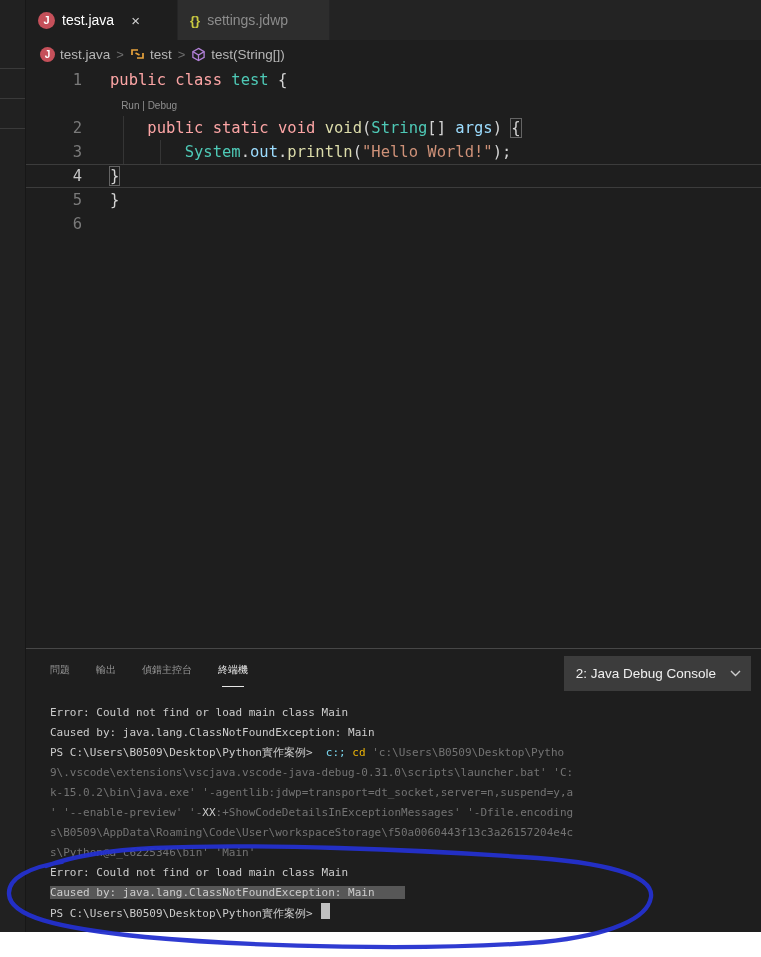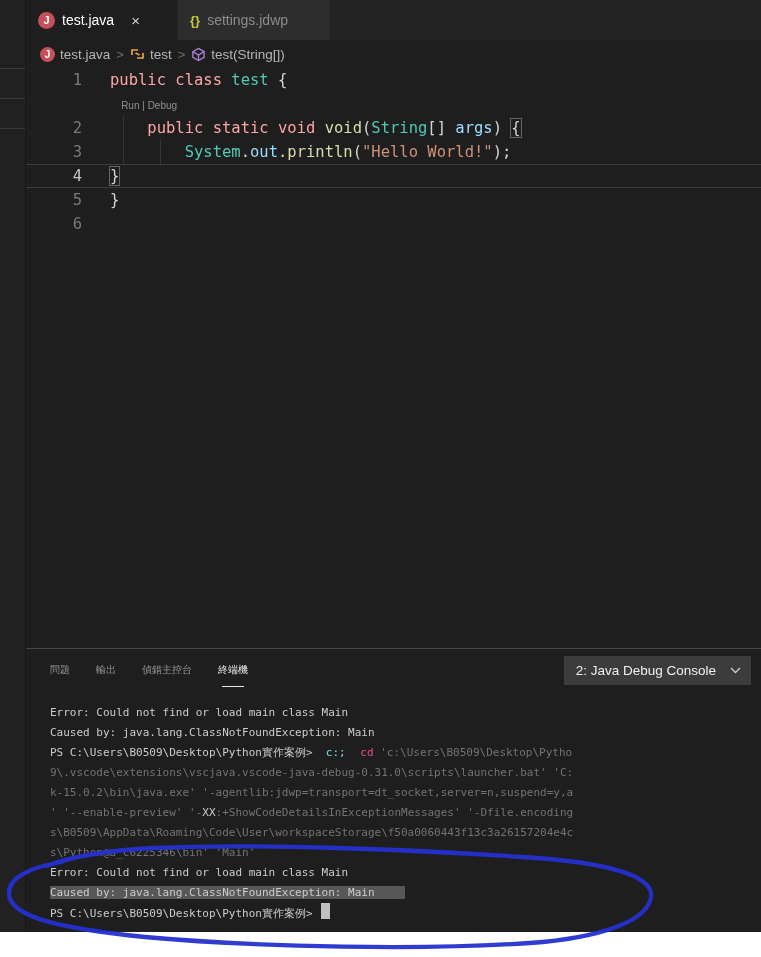--- a/index.html
+++ b/index.html
@@ -49,30 +49,30 @@
   .lens { font-size:10px; color:#8f8f8f; font-family:"Liberation Sans", sans-serif; }
   .lens a { color:#8f8f8f; text-decoration:none; }
   .guide { position:absolute; top:0; width:1px; height:100%; background:#353535; }
 
   
   #panel { height:284px; border-top:1px solid #474747; background:#1e1e1e; position:relative; }
   #panel-header { height:44px; display:flex; align-items:center; padding-left:24px; gap:26px; }
   .ptab { font-size:10px; color:#969696; padding-bottom:2px; position:relative; }
   .ptab.active { color:#e7e7e7; }
   .ptab.active::after { content:""; position:absolute; left:4px; right:4px; bottom:-8px; height:1px; background:#e7e7e7; }
-  #dropdown { position:absolute; right:10px; top:7px; height:29px; background:#3c3c3c; color:#f0f0f0;
+  #dropdown { position:absolute; right:10px; top:7px; height:35px; background:#3c3c3c; color:#f0f0f0;
               font-size:13.5px; display:flex; align-items:center; gap:14px; padding:0 10px 0 12px; }
 
   
   #terminal { padding:10px 0 0 24px; font-family:"DejaVu Sans Mono", monospace; font-size:11px;
               white-space:pre; overflow:hidden; }
   .trow { height:20px; line-height:20px; }
   .fg   { color:#cccccc; }
   .blue { color:#737373; }
-  .yel  { color:#ec4899;margin-left:8px; }
+  .yel  { color:#eab308; }
   .cyan { color:#7bd8f0; }
   .sel  { background:#575757; padding-right:30px; }
   .cursor { display:inline-block; width:9px; height:16px; background:#c0c0c0; vertical-align:-2px; margin-left:2px; }
 
   
   #annotation { position:absolute; left:0; top:0; width:761px; height:957px; pointer-events:none; z-index:10; }
 </style>
 </head>
 <body>
 

